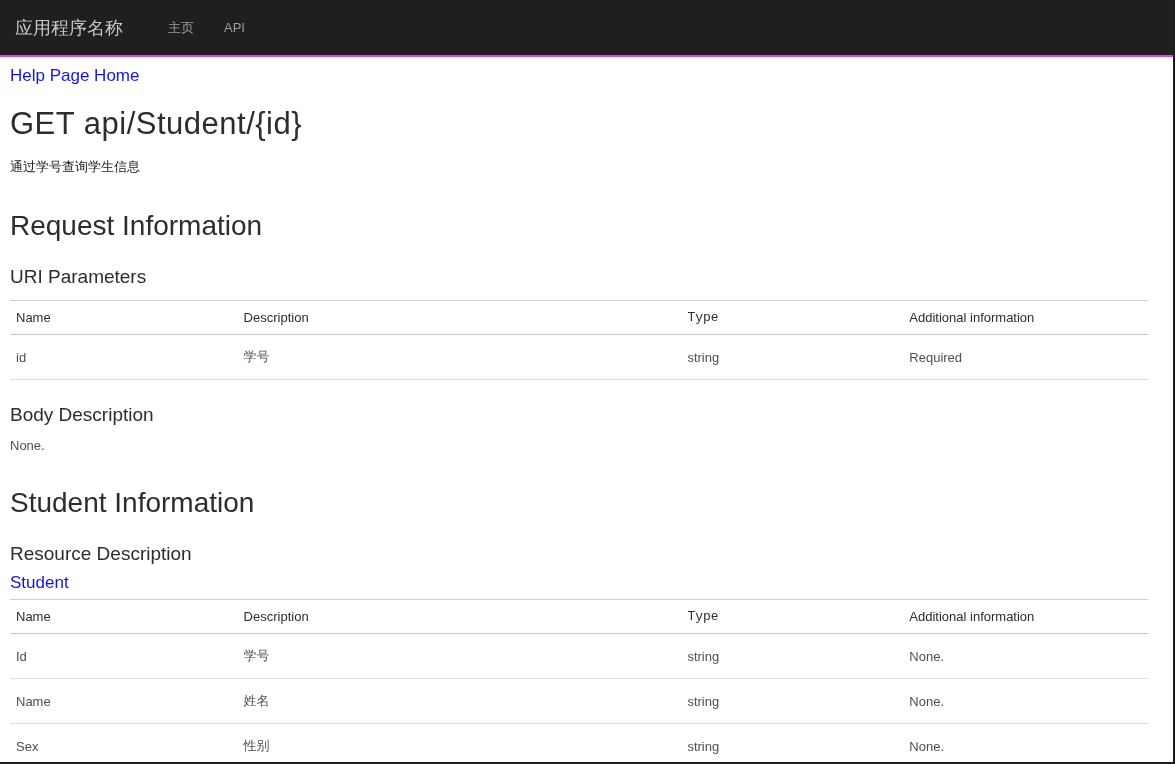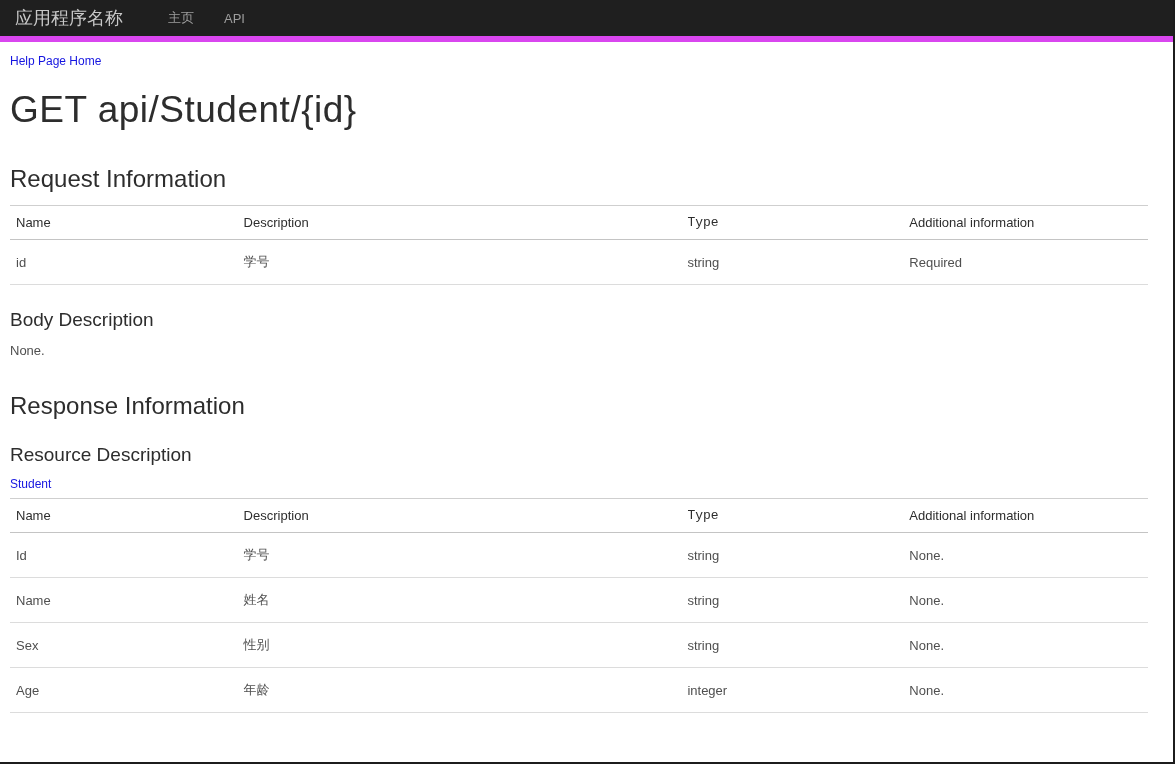--- a/index.html
+++ b/index.html
@@ -10,23 +10,23 @@
     overflow: hidden;
     background: #ffffff;
     font-family: "Liberation Sans", "DejaVu Sans", sans-serif;
     color: #333;
     border-right: 2px solid #1c1c1c;
     border-bottom: 2px solid #1c1c1c;
   }
 
   
   .navbar {
-    height: 42px;
+    height: 57px;
     background: #1f1f1f;
-    border-bottom: 6px solid #d946ef;
+    border-bottom: 2px solid #d946ef;
     display: flex;
     align-items: center;
     padding: 0 10px;
   }
   .navbar-brand {
     color: #c8c8c8;
     font-size: 18px;
     text-decoration: none;
     padding: 0 5px;
     margin-right: 25px;
@@ -39,42 +39,42 @@
     padding: 32px 15px;
     cursor: pointer;
   }
 
   
   .container {
     padding: 0 25px 0 10px;
   }
   a.link {
     color: #1515e0;
-    font-size: 12px;
+    font-size: 17px;
     text-decoration: none;
     cursor: pointer;
   }
 
   .help-home-row { margin-top: 9px; }
 
   h1.page-title {
     margin-top: 20px;
-    font-size: 37px;
+    font-size: 31px;
     font-weight: 300;
     color: #2d2d2d;
     letter-spacing: 0.5px;
   }
   p.page-subtitle {
     margin-top: 16px;
     font-size: 13px;
     color: #1a1a1a;
   }
   h2.section-heading {
     margin-top: 34px;
-    font-size: 24px;
+    font-size: 28px;
     font-weight: 300;
     color: #2d2d2d;
   }
   h3.sub-heading {
     margin-top: 24px;
     font-size: 19px;
     font-weight: 300;
     color: #2d2d2d;
   }
 
@@ -119,23 +119,25 @@
   <a class="nav-link">API</a>
 </nav>
 
 <div class="container">
 
   <div class="help-home-row">
     <a class="link">Help Page Home</a>
   </div>
 
   <h1 class="page-title">GET api/Student/{id}</h1>
+  <p class="page-subtitle">通过学号查询学生信息</p>
 
   <h2 class="section-heading">Request Information</h2>
 
+  <h3 class="sub-heading">URI Parameters</h3>
 
   <table class="param-table">
     <thead>
       <tr>
         <th class="col-name">Name</th>
         <th class="col-desc">Description</th>
         <th class="col-type">Type</th>
         <th class="col-add">Additional information</th>
       </tr>
     </thead>
@@ -145,21 +147,21 @@
         <td>学号</td>
         <td>string</td>
         <td>Required</td>
       </tr>
     </tbody>
   </table>
 
   <h3 class="sub-heading">Body Description</h3>
   <p class="none-text">None.</p>
 
-  <h2 class="section-heading">Response Information</h2>
+  <h2 class="section-heading">Student Information</h2>
 
   <h3 class="sub-heading">Resource Description</h3>
 
   <div class="resource-link-row">
     <a class="link">Student</a>
   </div>
 
   <table class="param-table" style="margin-top:6px;">
     <thead>
       <tr>

